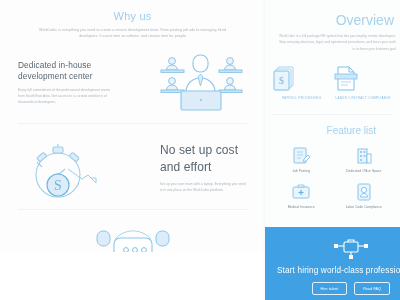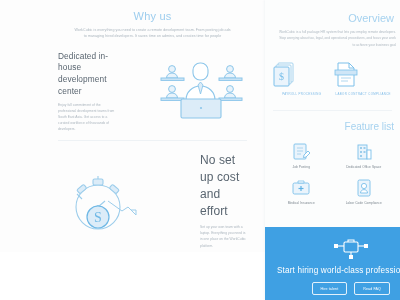--- a/index.html
+++ b/index.html
@@ -10,21 +10,20 @@
     overflow: hidden;
   }
   .screen { position: relative; width: 400px; height: 300px; display: flex; background:#fff; }
 
   
   .left-col {
     width: 265px; height: 252px;
     background: #fdfdfd;
     position: relative;
     overflow: hidden;
-    padding-left: 40px;
   }
 
   .hero { padding: 10px 34px 0 34px; text-align: center; }
   .hero-title {
     font-size: 11px; color: #9dcdee; font-weight: 400;
     letter-spacing: .2px; margin-bottom: 5px;
   }
   .hero-sub {
     font-size: 3.6px; line-height: 1.75; color: #a9b4bd;
     letter-spacing: .06px;
@@ -60,21 +59,21 @@
   .right-col {
     width: 135px; height: 300px;
     background: #fcfdfd;
     position: relative;
     display: flex; flex-direction: column;
     box-shadow: -1px 0 2px rgba(180,195,210,.13);
     overflow: hidden;
   }
   .ov { padding: 12px 0 0 0; text-align: right; }
   .ov-title {
-    font-size: 11px; color: #a6d2ef; padding-right: 6px;
+    font-size: 14px; color: #a6d2ef; padding-right: 6px;
     font-weight: 400; margin-bottom: 5px;
   }
   .ov-sub {
     font-size: 3.3px; line-height: 1.95; color: #aeb8c0;
     padding-right: 4px; padding-left: 12px; text-align: right;
   }
 
   .ov-icons {
     display: flex; margin-top: 13px; padding: 0 6px;
   }
@@ -82,21 +81,21 @@
   .ov-icon-cap {
     font-size: 2.9px; color: #7ebbe8; margin-top: 5px;
     letter-spacing: .35px; text-transform: uppercase;
   }
 
   .panel-divider { height: 1px; background: #eff3f6; margin: 14px 8px 0 8px; }
 
   .fl { padding-top: 10px; }
   .fl-title {
     font-size: 10px; color: #a6d2ef; text-align: right;
-    padding-right: 6px; margin-bottom: 10px; font-weight: 400;
+    padding-right: 24px; margin-bottom: 10px; font-weight: 400;
   }
   .fl-grid {
     display: grid; grid-template-columns: 1fr 1fr;
     row-gap: 9px; padding: 0 5px;
   }
   .fl-cell { text-align: center; }
   .fl-cap {
     font-size: 3.2px; color: #7b858e; margin-top: 3px;
     letter-spacing: .08px;
   }

